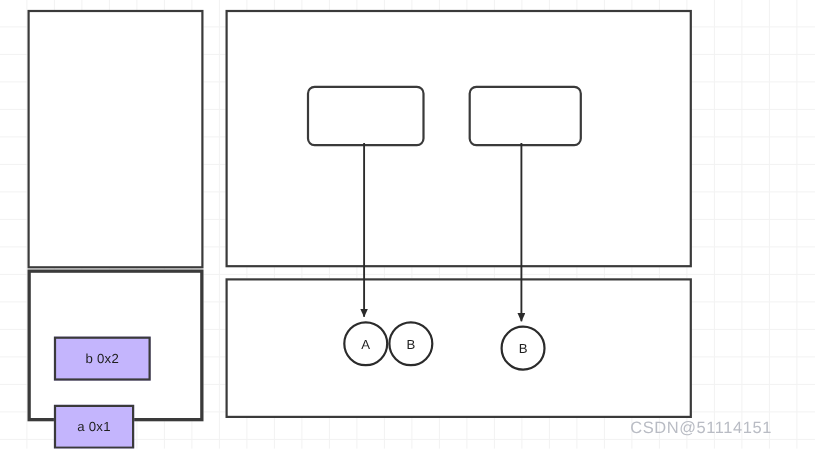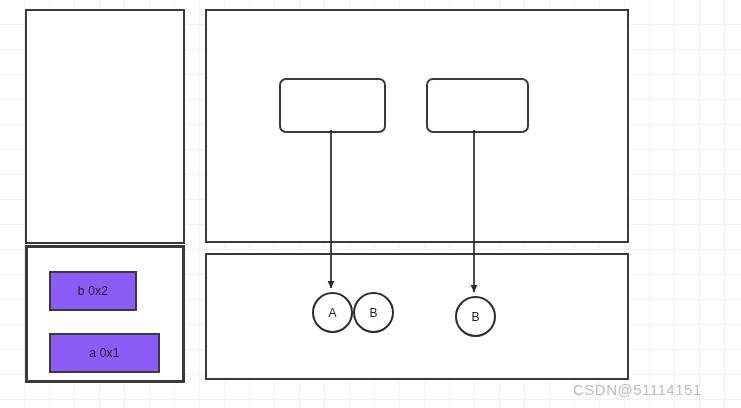--- a/index.html
+++ b/index.html
@@ -25,28 +25,29 @@
     box-sizing: border-box;
     background: #ffffff;
     border: 2px solid #3a3a3a;
   }
   .panel-thick {
     border-width: 3px;
   }
   .varbox {
     position: absolute;
     box-sizing: border-box;
-    background: #8b5cf6;
+    background: #c4b5fd;
     border: 2px solid #3a3a3a;
     display: flex;
     align-items: center;
     justify-content: center;
     font-size: 12px;
     color: #1f1f1f;
     letter-spacing: 0.2px;
+    margin-top: 35px;
   }
   .roundbox {
     position: absolute;
     box-sizing: border-box;
     background: #ffffff;
     border: 2px solid #3a3a3a;
     border-radius: 7px;
   }
   .node {
     position: absolute;
@@ -86,21 +87,21 @@
 <div id="canvas">
 
   <div class="panel" style="left:25px; top:9px; width:160px; height:235px;"></div>
 
   <div class="panel panel-thick" style="left:25px; top:245px; width:160px; height:138px;">
 
     <div class="varbox" style="left:21px; top:23px; width:88px; height:40px;">
       <span>b 0x2</span>
     </div>
 
-    <div class="varbox" style="left:21px; top:85px; width:111px; height:40px;">
+    <div class="varbox" style="left:21px; top:85px; width:73px; height:40px;">
       <span>a 0x1</span>
     </div>
   </div>
 
   <div class="panel" style="left:205px; top:9px; width:424px; height:234px;">
 
     <div class="roundbox" style="left:72px; top:67px; width:107px; height:55px;">
       <span style="display:flex;width:100%;height:100%;align-items:center;justify-content:center;font-size:12px;color:#1f1f1f;"></span>
     </div>
 

